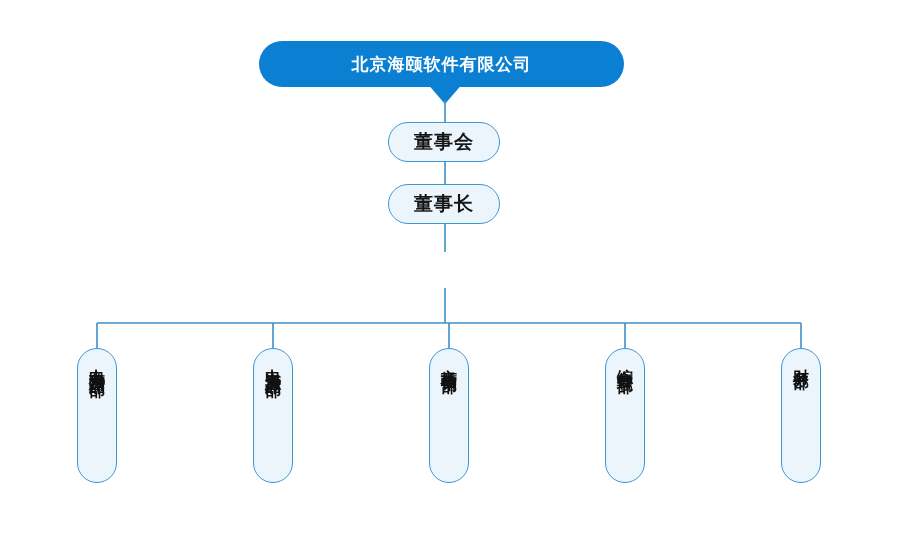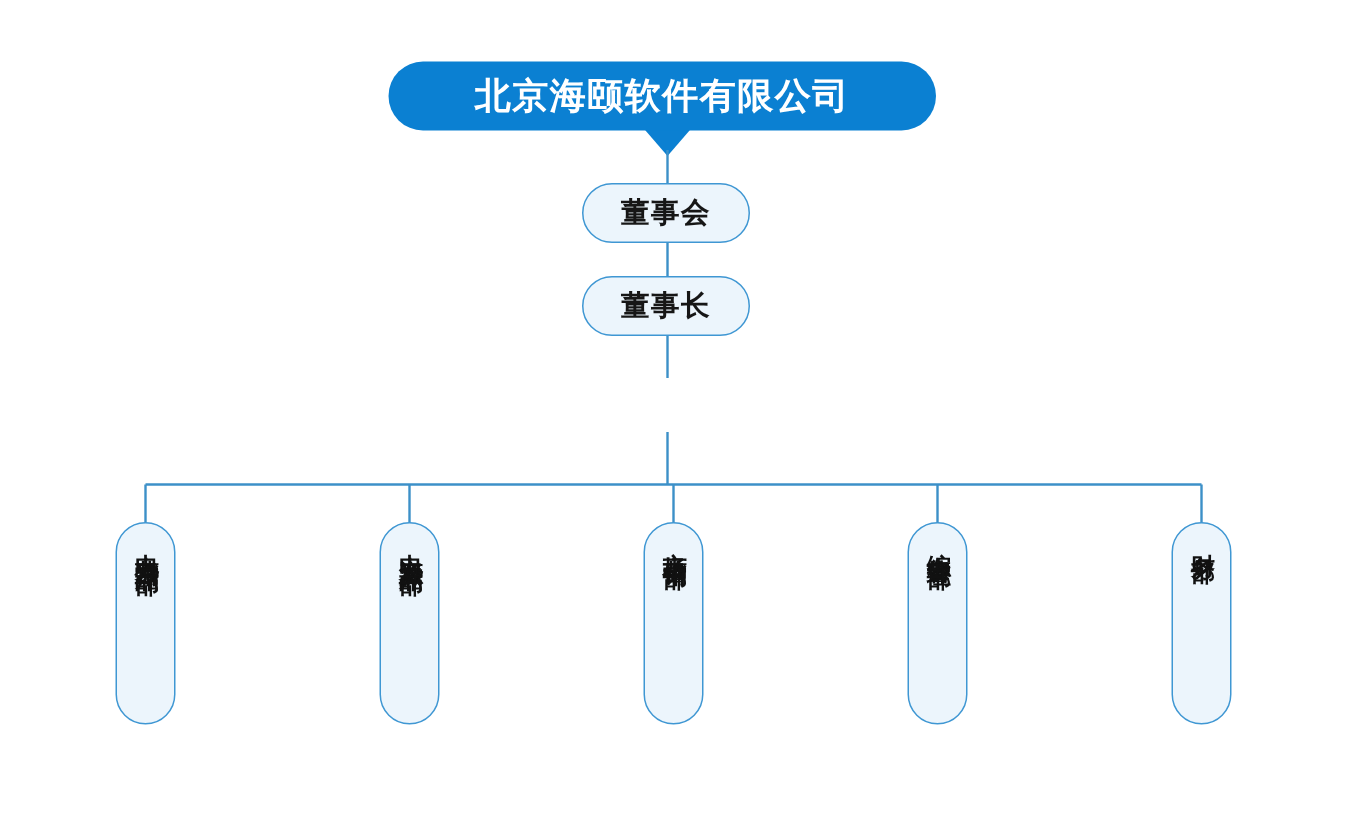--- a/index.html
+++ b/index.html
@@ -23,21 +23,21 @@
     width: 365px; height: 46px;
     background: #0b80d2;
     border-radius: 23px;
     display: flex;
     align-items: center;
     justify-content: center;
     z-index: 2;
   }
   .root-node .label {
     color: #ffffff;
-    font-size: 24px;
+    font-size: 17px;
     font-weight: 700;
     letter-spacing: 1px;
   }
   .hpill {
     position: absolute;
     left: 388px;
     width: 112px; height: 40px;
     box-sizing: border-box;
     background: #ecf5fc;
     border: 1.6px solid #3f97d3;

